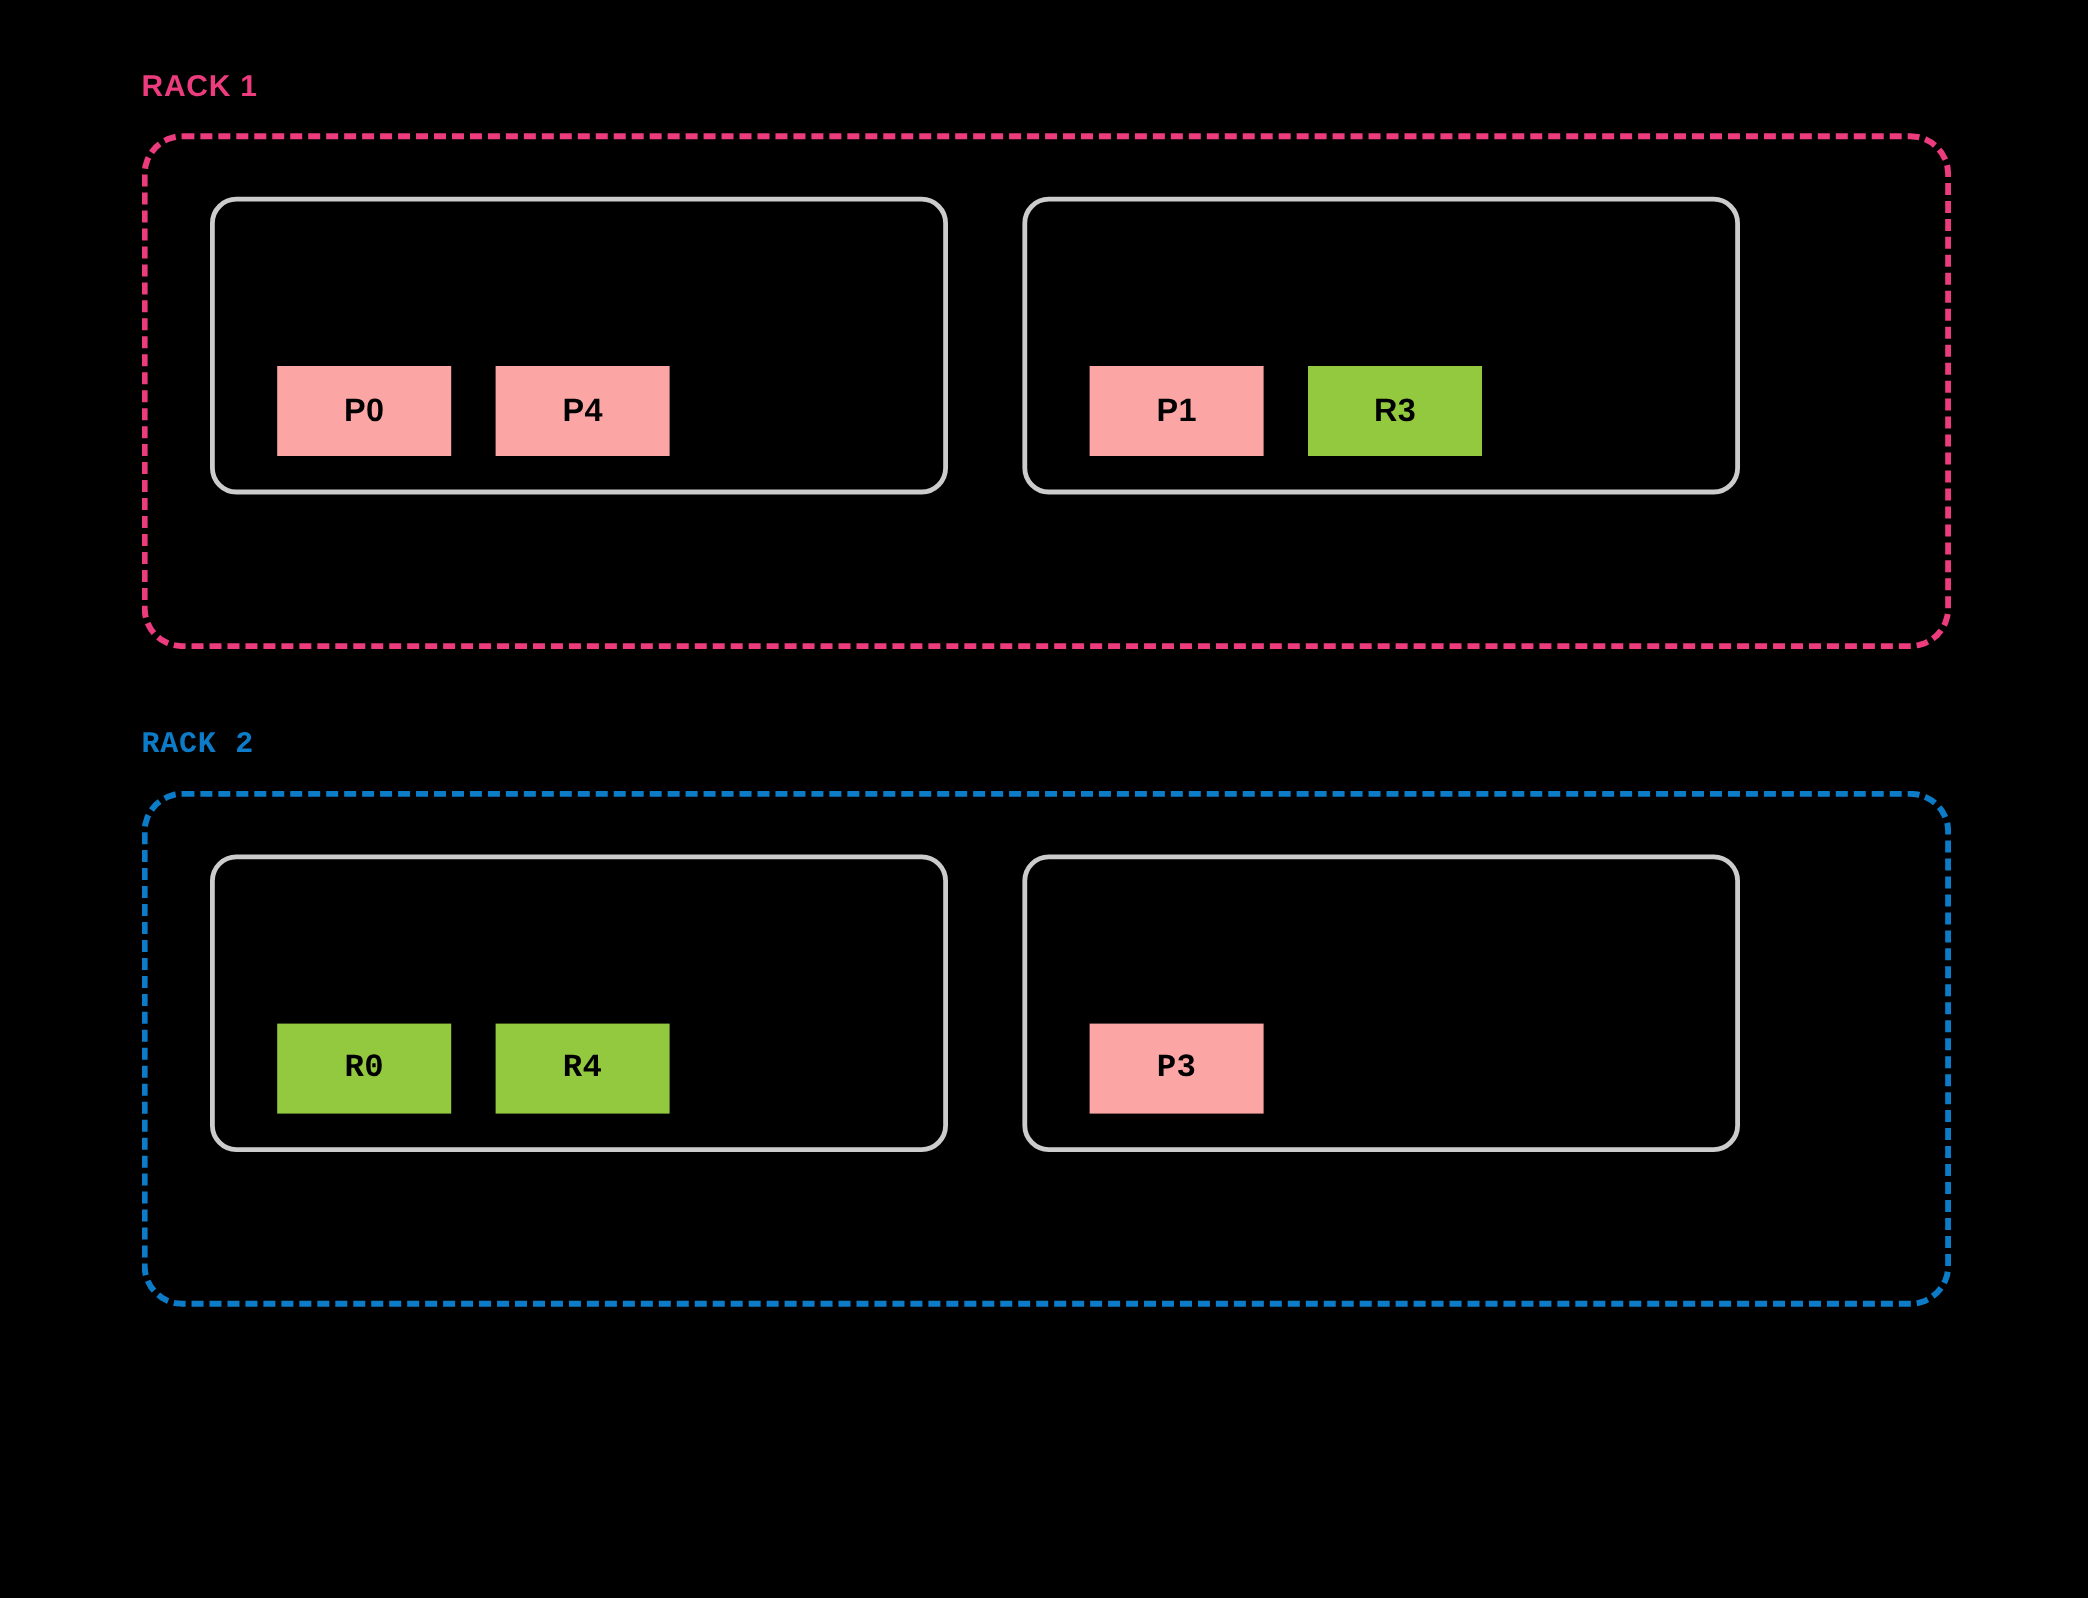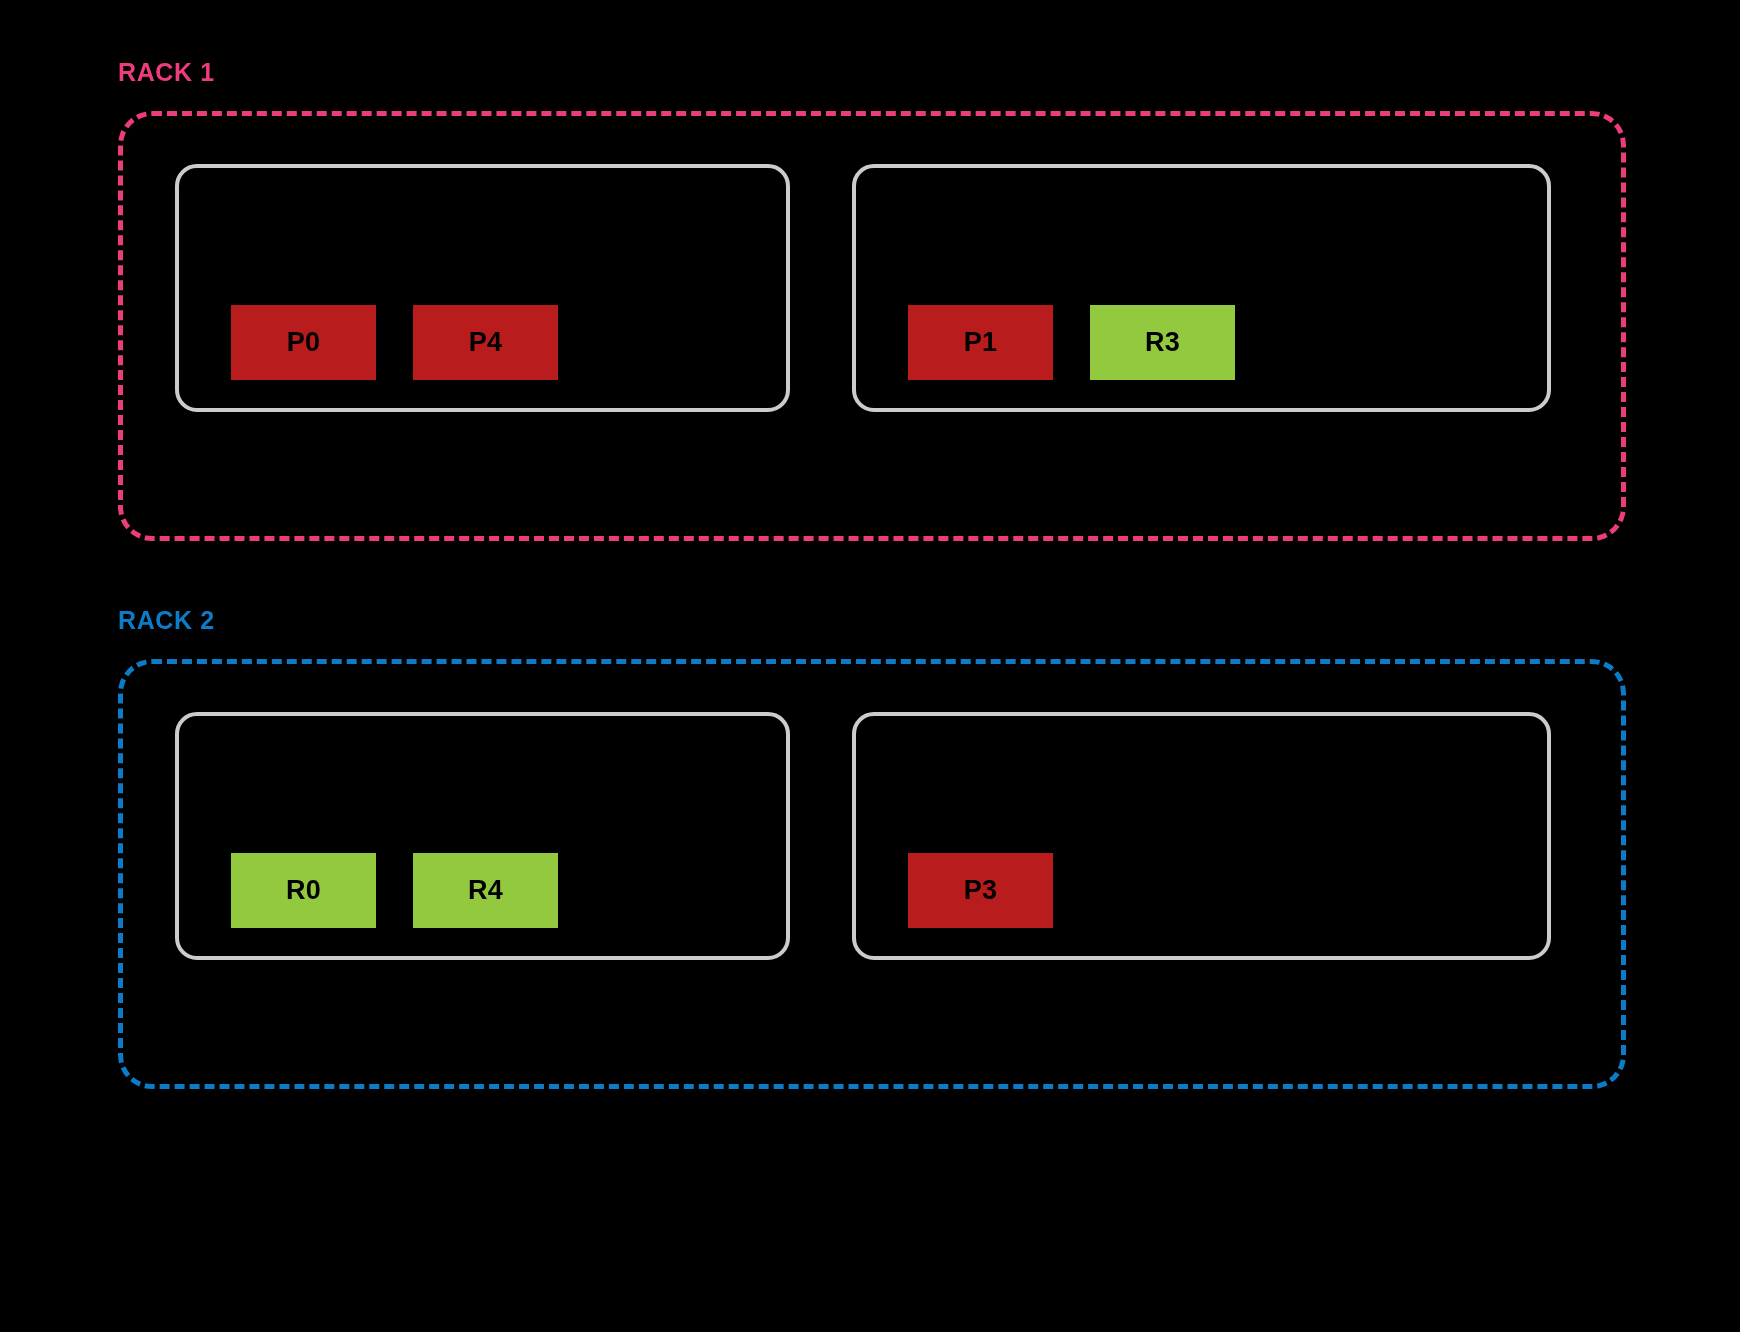--- a/index.html
+++ b/index.html
@@ -23,21 +23,21 @@
     height: 1332px;
   }
 
   
   .rack-group {
     position: absolute;
     left: 118px;
     width: 1508px;
   }
   #rack-group-1 { top: 60px; }
-  #rack-group-2 { top: 608px; }
+  #rack-group-2 { top: 608px; font-family: Liberation Mono, monospace; }
 
   .rack-label {
     font-size: 25px;
     font-weight: 700;
     letter-spacing: 0.6px;
     line-height: 1;
     margin-left: 0;
     margin-bottom: 26px;
     white-space: nowrap;
   }
@@ -66,37 +66,37 @@
     height: 248px;
     border: 4px solid #CCCCCC;
     border-radius: 22px;
     display: flex;
     align-items: flex-end;
     padding: 0 0 28px 52px;
     gap: 37px;
     flex: none;
   }
   .node.wide   { width: 615px; }
-  .node.narrow { width: 699px; }
+  .node.narrow { width: 598px; }
 
   
   .block {
     box-sizing: border-box;
     width: 145px;
     height: 75px;
     display: flex;
     align-items: center;
     justify-content: center;
     font-size: 27px;
     font-weight: 700;
     color: #000000;
     letter-spacing: 0.3px;
     flex: none;
   }
-  .block.primary { background: #b91c1c; }
+  .block.primary { background: #fca5a5; }
   .block.replica { background: #93C93F; }
 </style>
 </head>
 <body>
 
 <div class="canvas">
 
   <div class="rack-group" id="rack-group-1">
     <div class="rack-label" id="rack-label-1">RACK 1</div>
 

